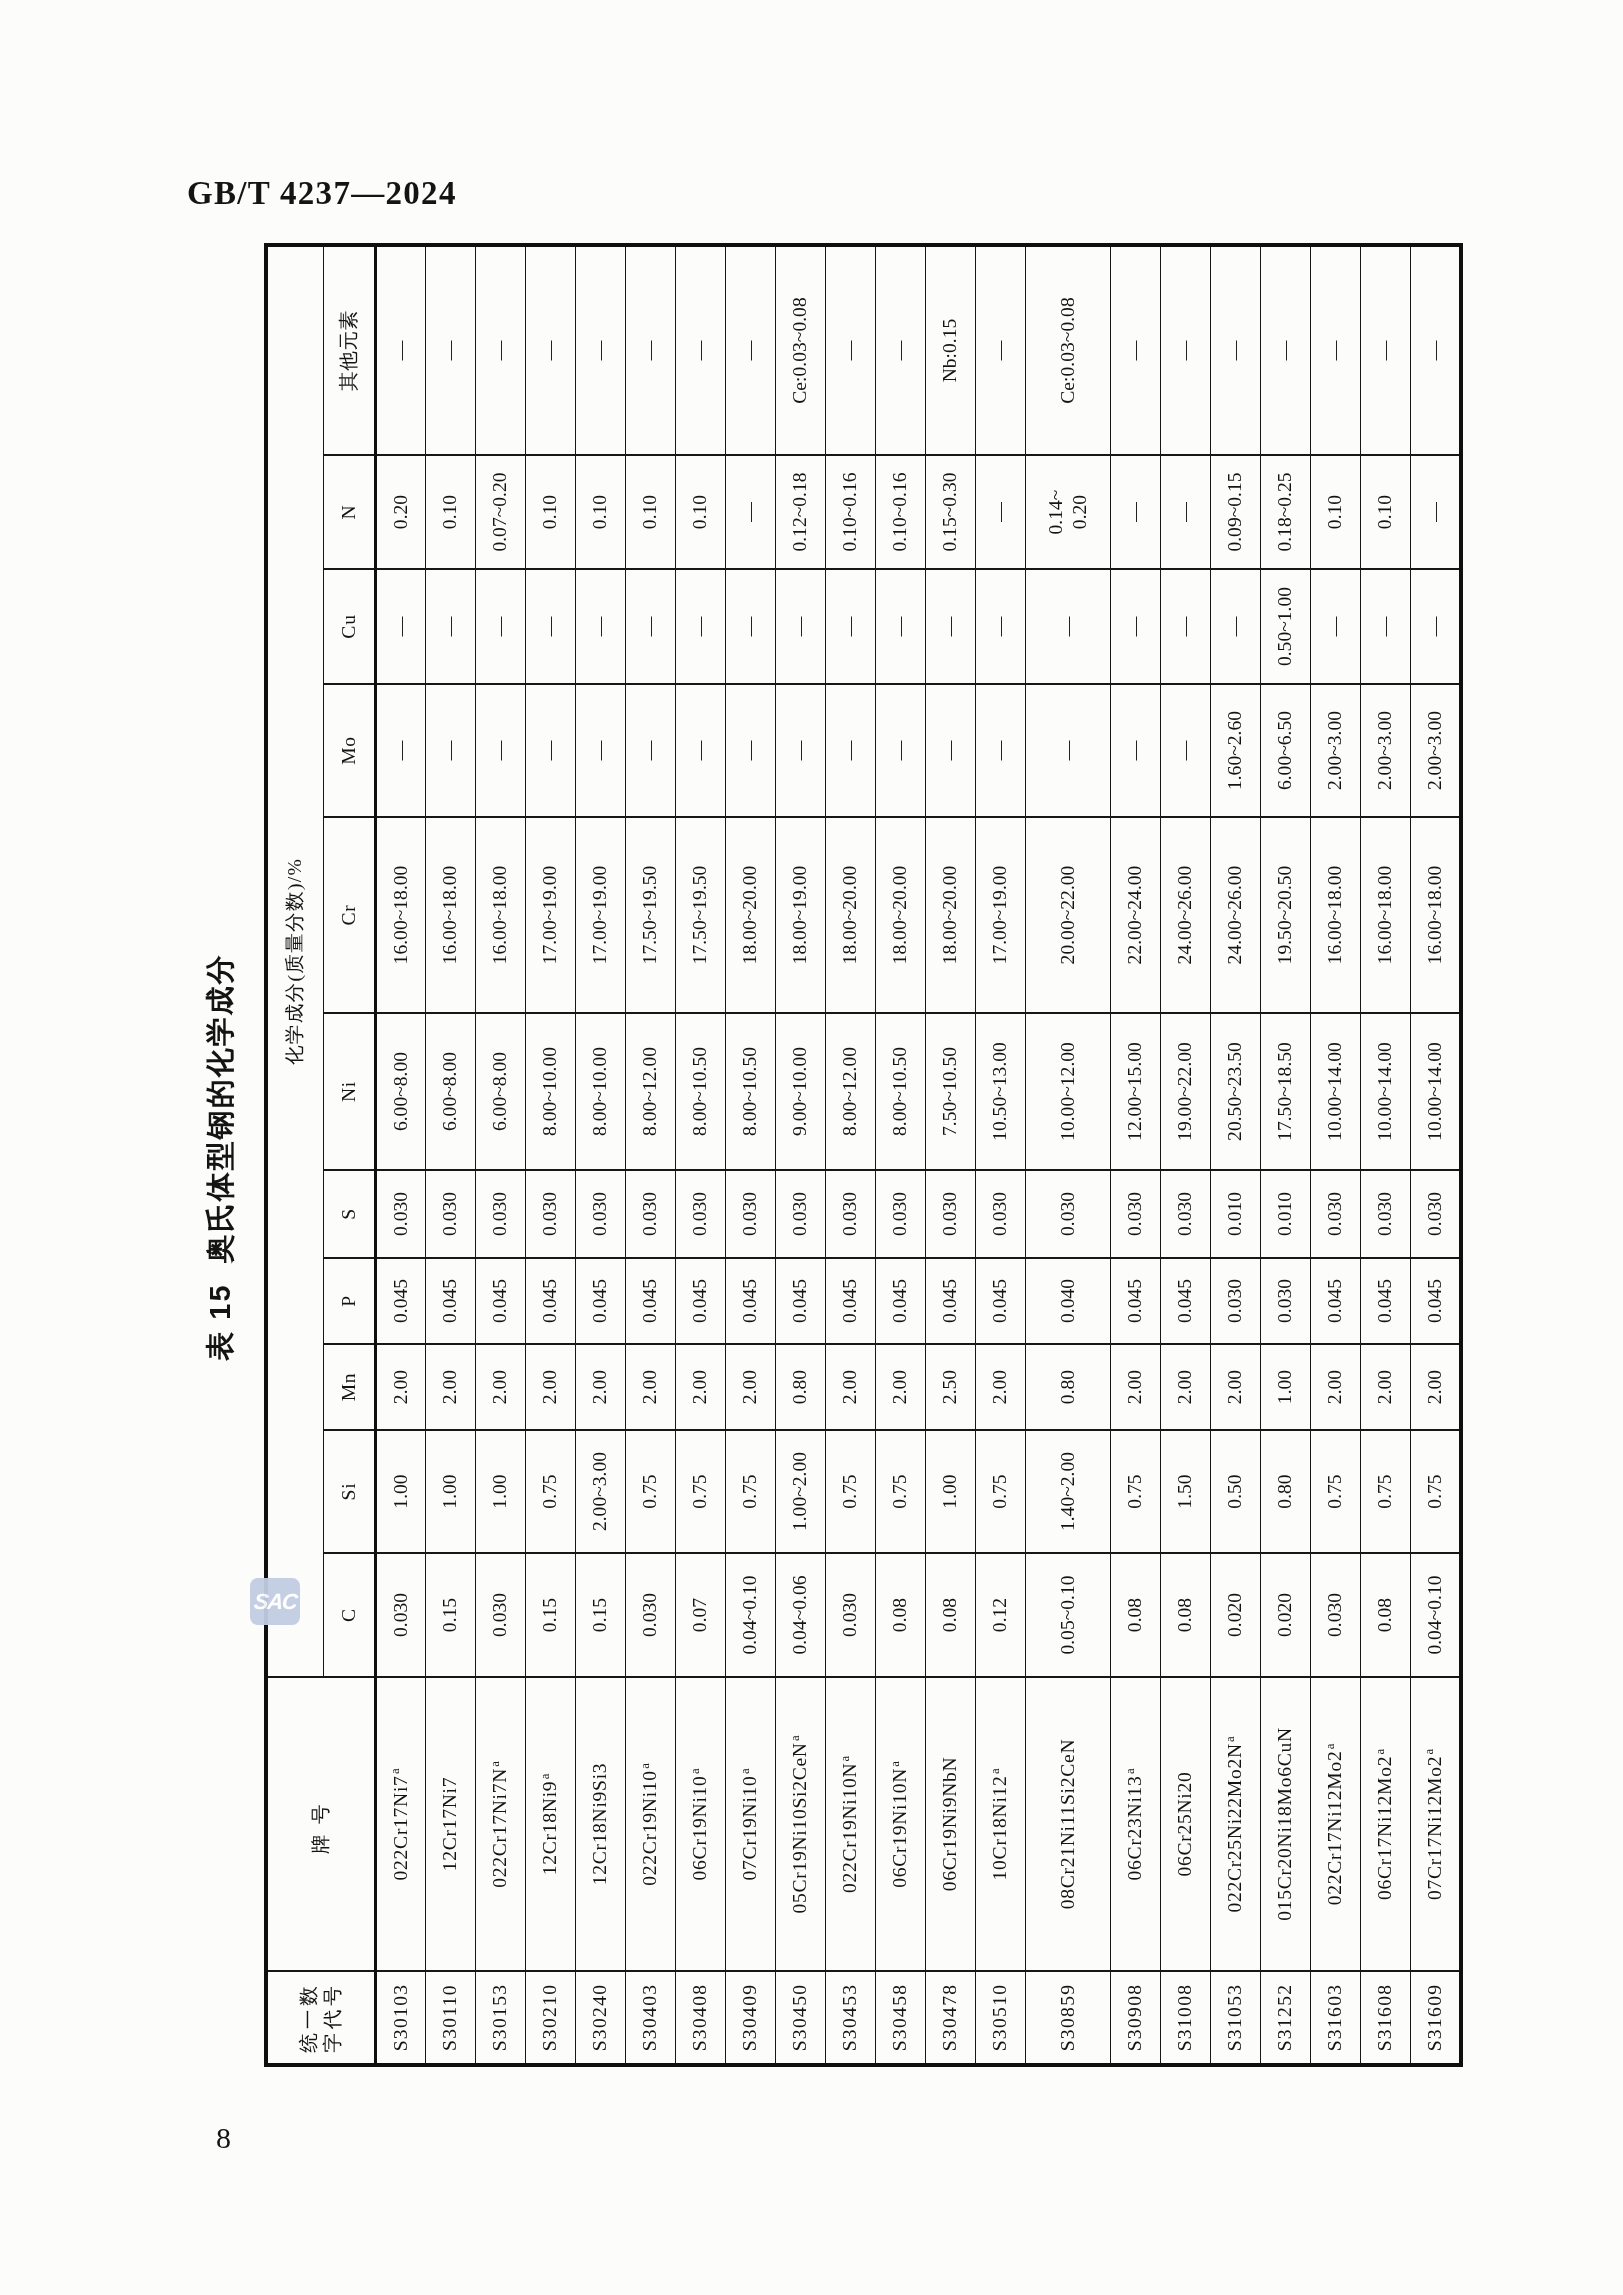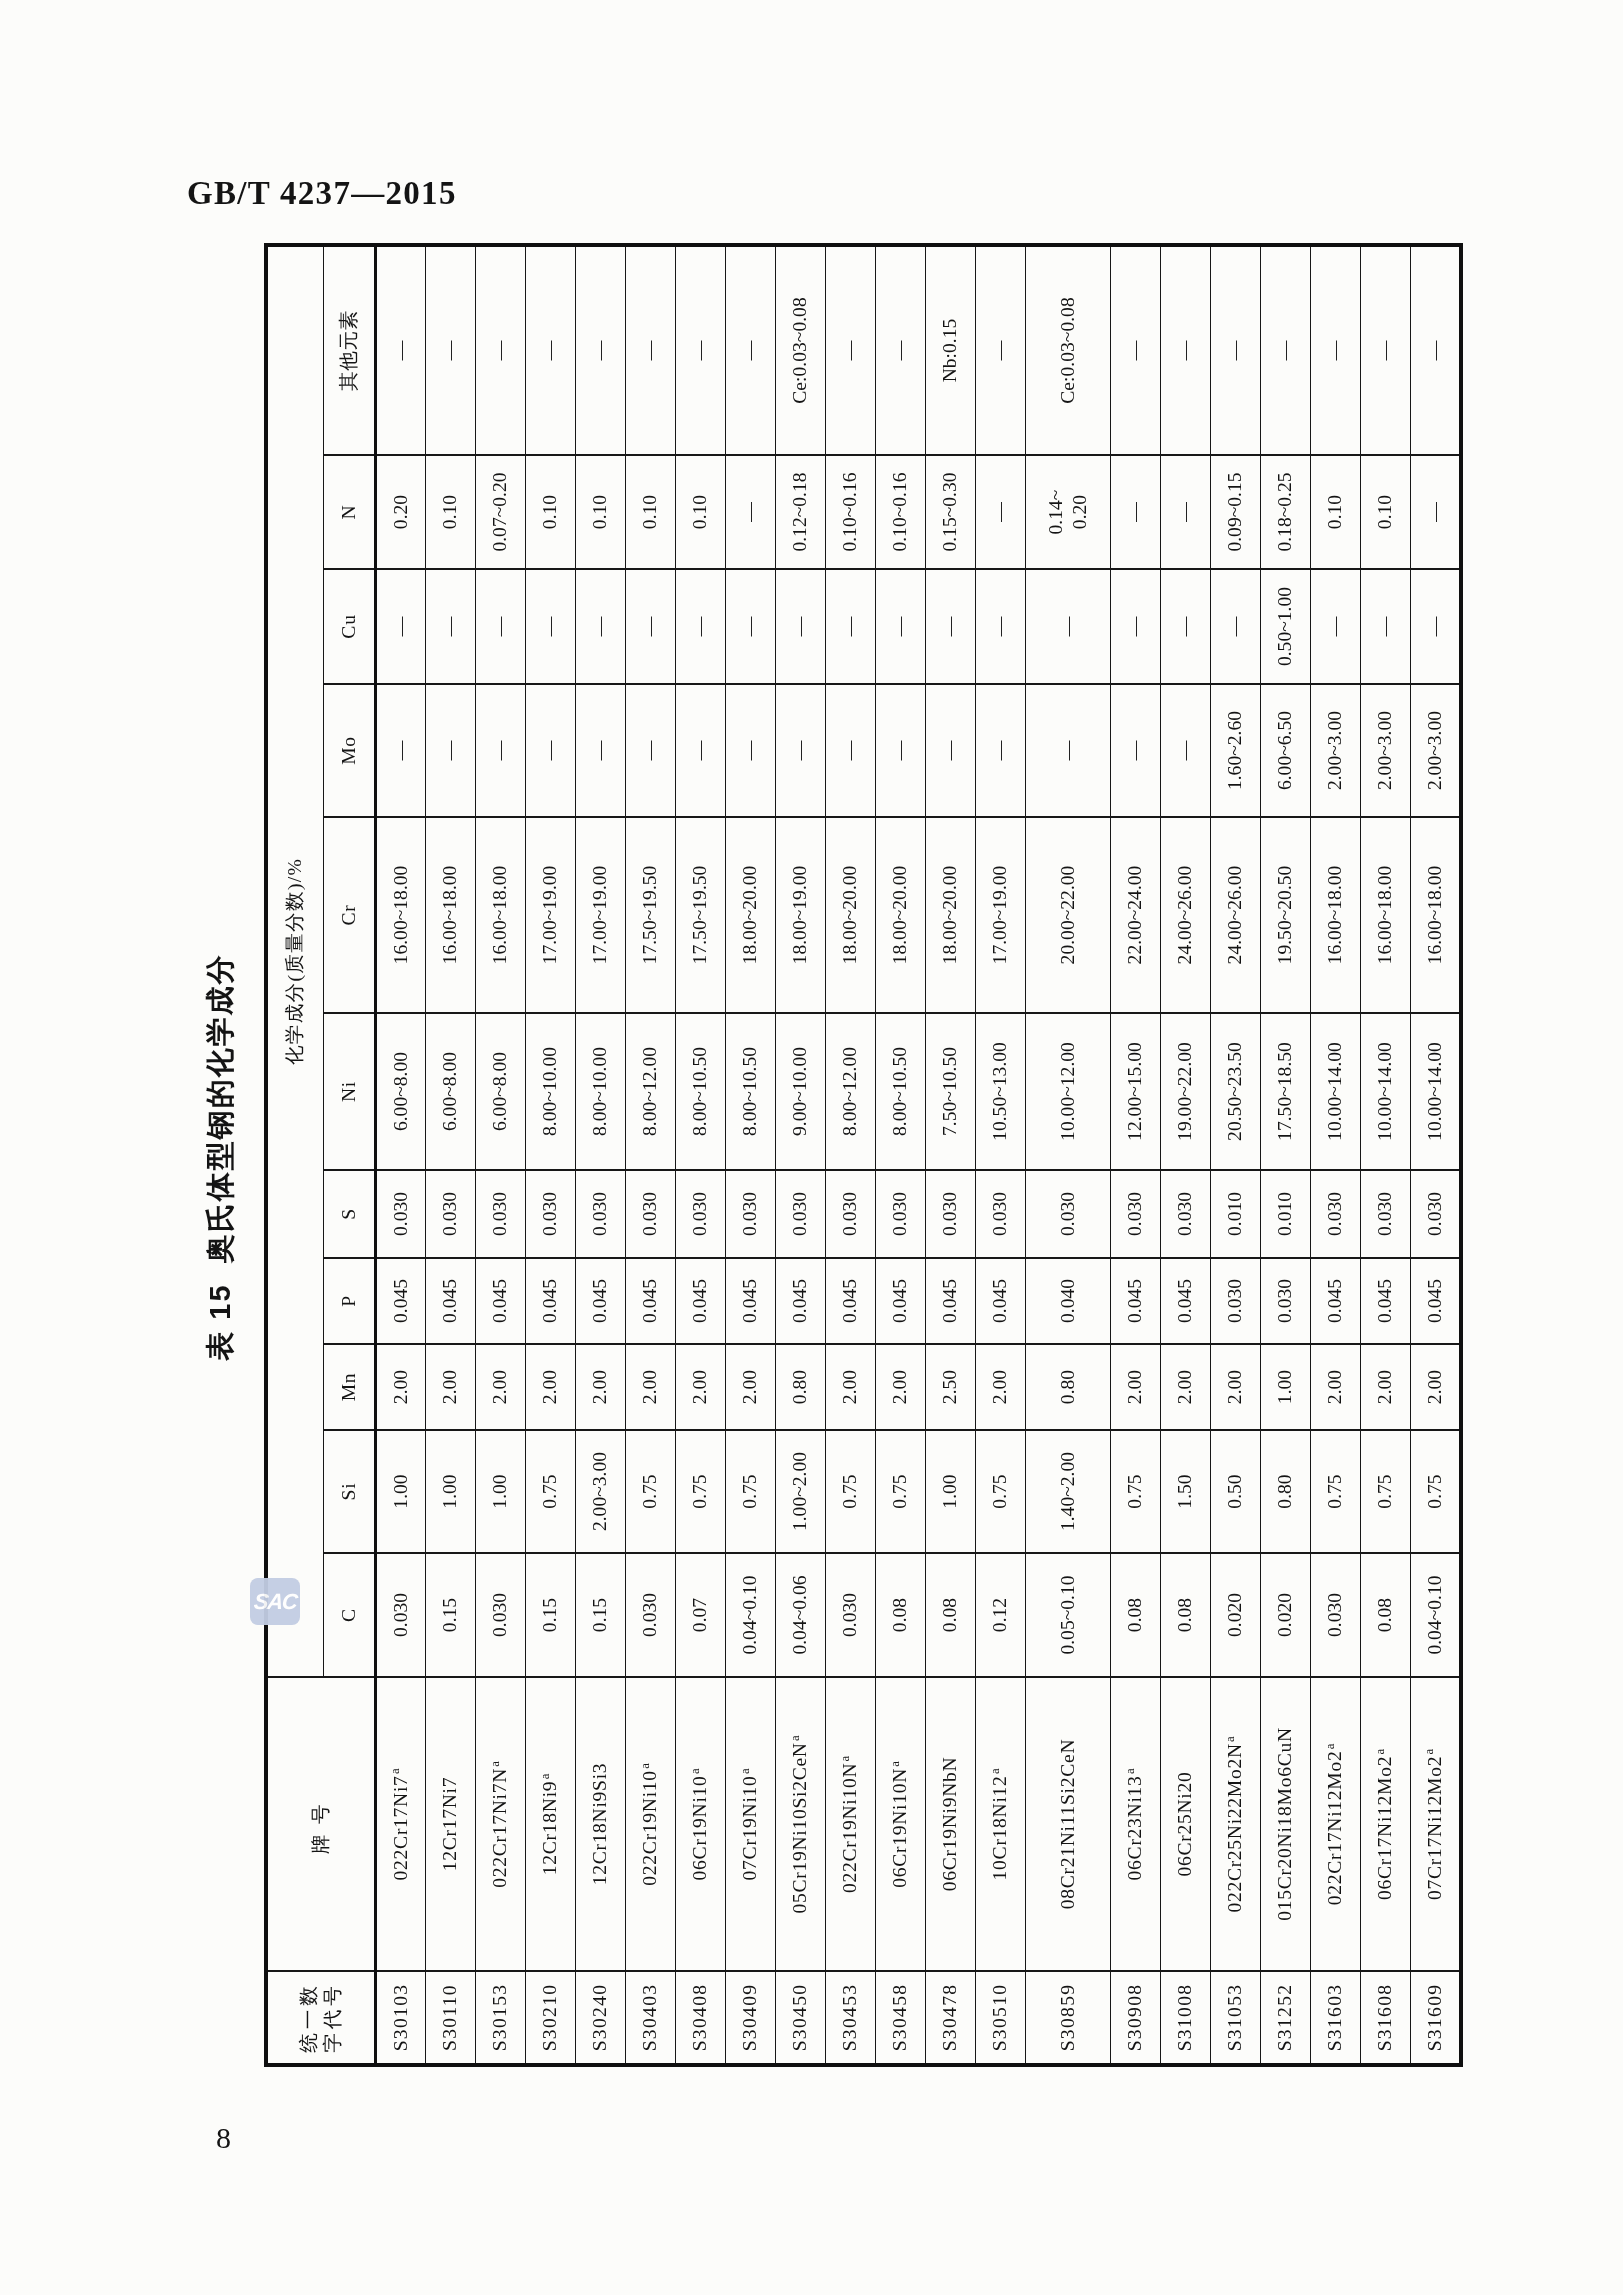--- a/index.html
+++ b/index.html
@@ -69,21 +69,21 @@
   .watermark span{
     color:#ffffff;
     font-family:"Liberation Sans","DejaVu Sans",sans-serif;
     font-weight:bold;font-style:italic;font-size:22px;letter-spacing:-1.3px;
     transform:skewX(-6deg);
   }
 </style>
 </head>
 <body>
 
-<div class="doc-header">GB/T 4237—2015</div>
+<div class="doc-header">GB/T 4237—2024</div>
 
 <div class="rot-wrap">
   <div class="rot">
     <div class="tbl-title">表 15  奥氏体型钢的化学成分</div>
     <table class="comp">
       <colgroup>
         <col style="width:94px">
           <col style="width:294px">
         <col style="width:124px">
           <col style="width:123px">

